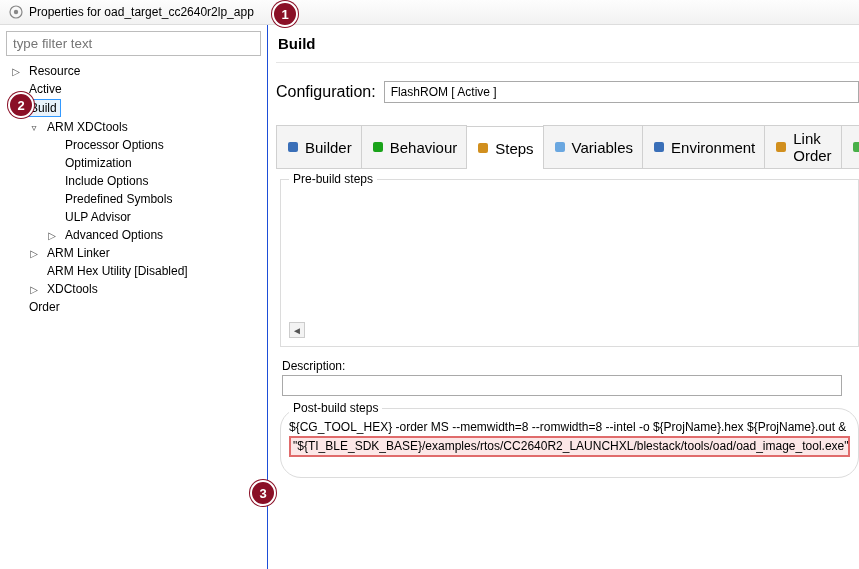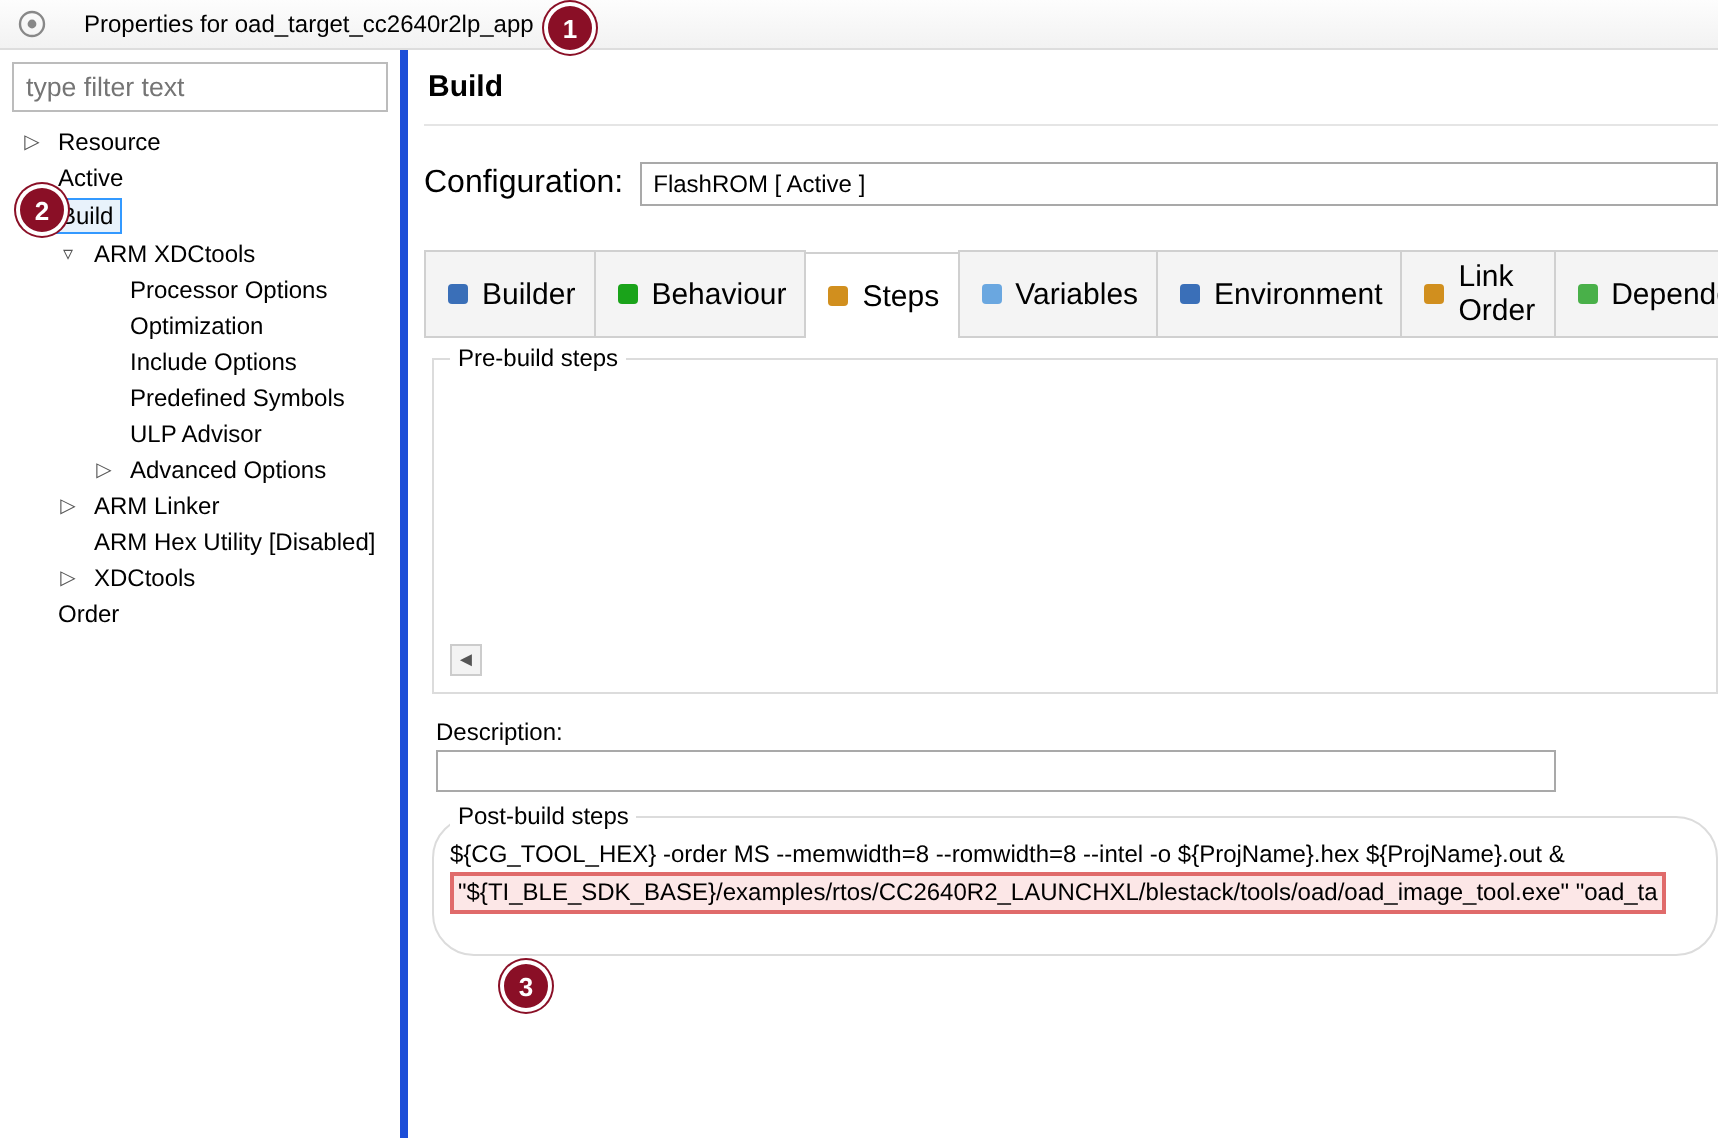--- a/index.html
+++ b/index.html
@@ -13,26 +13,26 @@
     height: 569px;
     overflow: hidden;
   }
   .window { width: 100%; height: 100%; display: flex; flex-direction: column; }
   .titlebar {
     background: linear-gradient(#fdfdfd, #f2f2f2);
     border-bottom: 1px solid #ddd;
     padding: 4px 8px;
     display: flex;
     align-items: center;
-    gap: 18px;
+    gap: 5px;
   }
   .titlebar .appicon { width: 16px; height: 16px; display:flex; align-items:center; justify-content:center; }
   .titlebar .title { font-size: 12px; }
   .body { flex: 1; display: flex; min-height: 0; }
-  .sidebar { width: 204px; border-right: 4px solid #1d4ed8; padding: 6px; overflow: auto; }
+  .sidebar { width: 268px; border-right: 1px solid #1d4ed8; padding: 6px; overflow: auto; }
   .filter {
     width: 100%;
     border: 1px solid #bcbcbc;
     background: #fff;
     padding: 4px 6px;
     margin-bottom: 6px;
     color: #6a6a6a;
   }
   .tree { font-size: 12px; }
   .tree-row {

